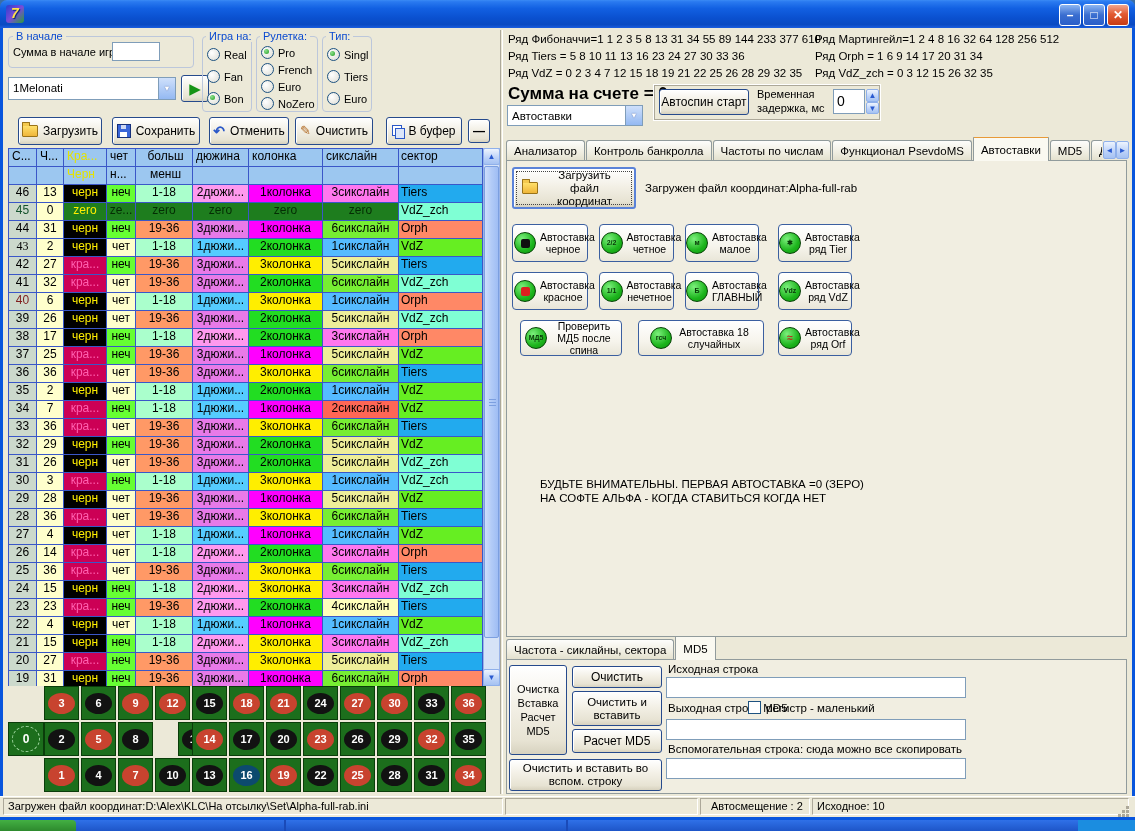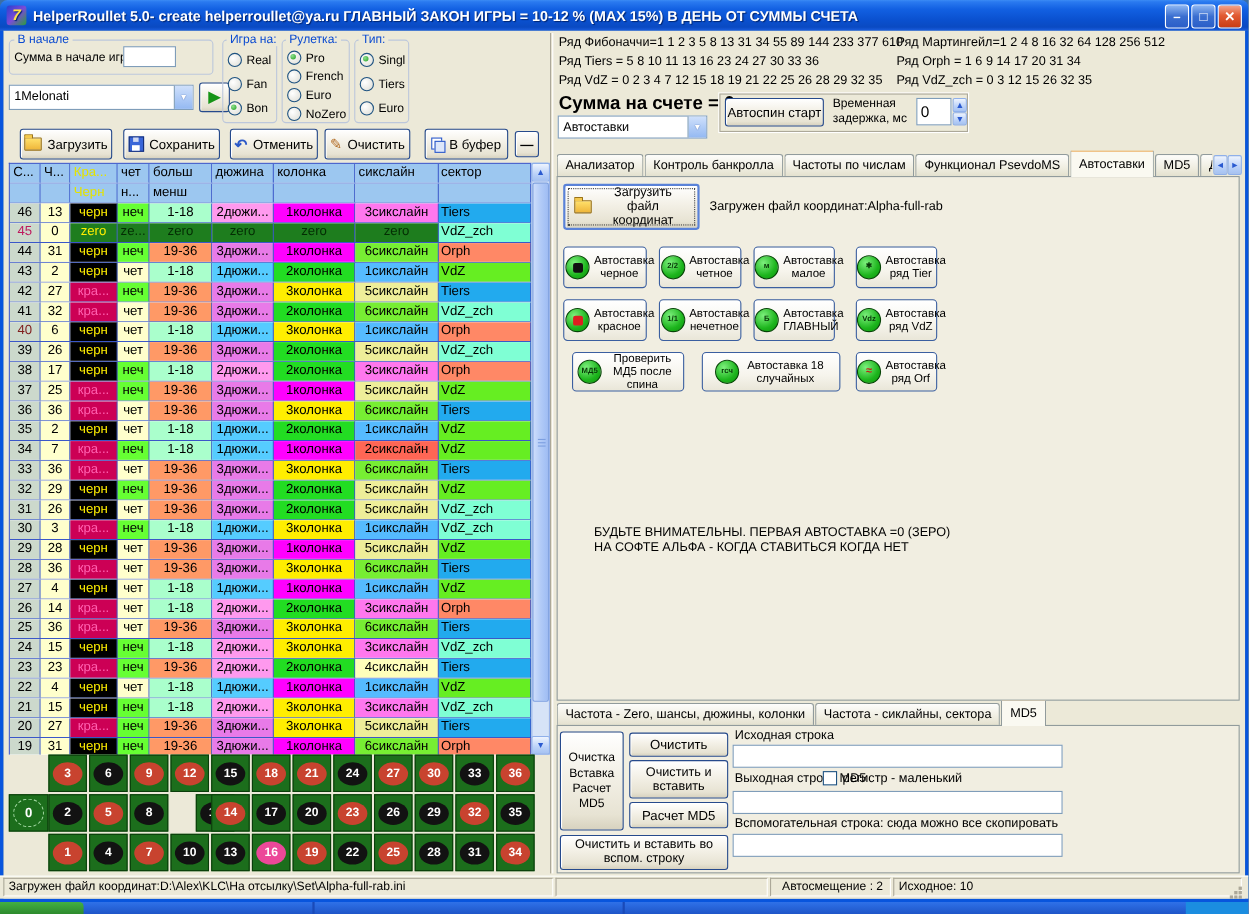--- a/index.html
+++ b/index.html
@@ -71,21 +71,21 @@
   .stake-ico i{font-style:normal;font-weight:bold;font-size:7px;color:#083808;line-height:8px;text-align:center}
   .stake-ico .sq{width:9px;height:9px;border-radius:2px}
   .sq-black{background:#101010}.sq-red{background:#dd2020}
   .stake-ico i.red-glyph{color:#c81616;font-size:10px}
   .stake-lbl{font-size:10.5px;line-height:12px;text-align:center}
   
   .trow,.throw{display:flex;height:17px;border-bottom:1px solid #3a57c8;background:#fff}
   .tcell,.thcell{box-sizing:border-box;border-right:1px solid #3a57c8;font-size:12px;line-height:15px;
     text-align:center;overflow:hidden;white-space:nowrap}
   .thcell{background:#9cc7f0;text-align:left;padding-left:3px}
-  .c0{width:28px}.c1{width:27px}.c2{width:43px}.c3{width:29px}.c4{width:57px;}
+  .c0{width:28px}.c1{width:27px}.c2{width:43px}.c3{width:29px}.c4{width:57px;text-align:center}
   .c5{width:56px}.c6{width:74px}.c7{width:76px}.c8{flex:1;text-align:left;padding-left:2px}
   .hyellow{color:#e3e300}
   
   .sb-track{background:#d6e3f7;border:1px solid #9ab4e8}
   .sb-btn{background:linear-gradient(#eef4fe,#bcd2f8 60%,#a5c2f2);border:1px solid #8fb0ea;border-radius:2px;
     color:#2a5ad0;font-size:8px;display:flex;align-items:center;justify-content:center}
   .sb-thumb{background:linear-gradient(90deg,#cdddfb,#b2cbf7 50%,#9fbdf4);border:1px solid #7c9fe0;border-radius:2px;position:relative}
   .sb-thumb::after{content:"";position:absolute;left:4px;top:50%;width:7px;height:1px;background:#7c9fe0;
     box-shadow:0 -3px #7c9fe0,0 3px #7c9fe0}
   
@@ -96,21 +96,20 @@
   
   .scell{top:798px;height:17px;border:1px solid;border-color:#aca899 #fff #fff #aca899;
     font-size:11px;line-height:15px;padding-left:4px;overflow:hidden;white-space:nowrap}
   .label{font-size:11.5px;color:#000;white-space:nowrap}
 </style>
 </head>
 <body>
 
 <div class="abs titlebar">
   <span class="app-icon">7</span>
-  <span>HelperRoullet 5.0- create helperroullet@ya.ru ГЛАВНЫЙ ЗАКОН ИГРЫ = 10-12 % (MAX 15%) В ДЕНЬ ОТ СУММЫ СЧЕТА</span>
 </div>
 <div class="winbtns">
   <div class="wbtn">–</div>
   <div class="wbtn">□</div>
   <div class="wbtn close">✕</div>
 </div>
 <div class="abs client"></div>
 <div class="abs border-l"></div>
 <div class="abs border-r"></div>
 <div class="abs border-b"></div>
@@ -229,21 +228,21 @@
         <div class="tcell c1" style="background: rgb(255, 255, 204); color: rgb(0, 0, 0);">13</div>
         <div class="tcell c2" style="background: rgb(0, 0, 0); color: rgb(255, 238, 0);">черн</div>
         <div class="tcell c3" style="background: rgb(102, 255, 51); color: rgb(0, 0, 0);">неч</div>
         <div class="tcell c4" style="background: rgb(170, 255, 204); color: rgb(0, 0, 0);">1-18</div>
         <div class="tcell c5" style="background: rgb(255, 153, 238); color: rgb(0, 0, 0);">2дюжи...</div>
         <div class="tcell c6" style="background: rgb(255, 0, 255); color: rgb(0, 0, 0);">1колонка</div>
         <div class="tcell c7" style="background: rgb(255, 119, 238); color: rgb(0, 0, 0);">3сикслайн</div>
         <div class="tcell c8" style="background: rgb(34, 170, 238); color: rgb(0, 0, 0);">Tiers</div>
       </div>
       <div class="trow">
-        <div class="tcell c0" style="background: rgb(204, 217, 204); color: #be185d;">45</div>
+        <div class="tcell c0" style="background: rgb(204, 217, 204); color: #14532d;">45</div>
         <div class="tcell c1" style="background: rgb(255, 255, 204); color: rgb(0, 0, 0);">0</div>
         <div class="tcell c2" style="background: rgb(30, 125, 30); color: rgb(255, 238, 0);">zero</div>
         <div class="tcell c3" style="background: rgb(30, 125, 30); color: rgb(4, 45, 4);">ze...</div>
         <div class="tcell c4" style="background: rgb(30, 125, 30); color: rgb(4, 45, 4);">zero</div>
         <div class="tcell c5" style="background: rgb(30, 125, 30); color: rgb(4, 45, 4);">zero</div>
         <div class="tcell c6" style="background: rgb(30, 125, 30); color: rgb(4, 45, 4);">zero</div>
         <div class="tcell c7" style="background: rgb(30, 125, 30); color: rgb(4, 45, 4);">zero</div>
         <div class="tcell c8" style="background: rgb(127, 255, 212); color: rgb(0, 0, 0);">VdZ_zch</div>
       </div>
       <div class="trow">
@@ -251,21 +250,21 @@
         <div class="tcell c1" style="background: rgb(255, 255, 204); color: rgb(0, 0, 0);">31</div>
         <div class="tcell c2" style="background: rgb(0, 0, 0); color: rgb(255, 238, 0);">черн</div>
         <div class="tcell c3" style="background: rgb(102, 255, 51); color: rgb(0, 0, 0);">неч</div>
         <div class="tcell c4" style="background: rgb(255, 153, 102); color: rgb(0, 0, 0);">19-36</div>
         <div class="tcell c5" style="background: rgb(232, 122, 232); color: rgb(0, 0, 0);">3дюжи...</div>
         <div class="tcell c6" style="background: rgb(255, 0, 255); color: rgb(0, 0, 0);">1колонка</div>
         <div class="tcell c7" style="background: rgb(119, 238, 51); color: rgb(0, 0, 0);">6сикслайн</div>
         <div class="tcell c8" style="background: rgb(255, 136, 102); color: rgb(0, 0, 0);">Orph</div>
       </div>
       <div class="trow">
-        <div class="tcell c0" style="background: rgb(204, 217, 204); color: rgb(0, 0, 0);">43</div>
+        <div class="tcell c0" style="background: rgb(204, 217, 204); color: rgb(0, 0, 0); font-family: Liberation Serif, serif;">43</div>
         <div class="tcell c1" style="background: rgb(255, 255, 204); color: rgb(0, 0, 0);">2</div>
         <div class="tcell c2" style="background: rgb(0, 0, 0); color: rgb(255, 238, 0);">черн</div>
         <div class="tcell c3" style="background: rgb(255, 255, 204); color: rgb(0, 0, 0);">чет</div>
         <div class="tcell c4" style="background: rgb(170, 255, 204); color: rgb(0, 0, 0);">1-18</div>
         <div class="tcell c5" style="background: rgb(85, 204, 255); color: rgb(0, 0, 0);">1дюжи...</div>
         <div class="tcell c6" style="background: rgb(34, 221, 34); color: rgb(0, 0, 0);">2колонка</div>
         <div class="tcell c7" style="background: rgb(85, 187, 255); color: rgb(0, 0, 0);">1сикслайн</div>
         <div class="tcell c8" style="background: rgb(102, 238, 34); color: rgb(0, 0, 0);">VdZ</div>
       </div>
       <div class="trow">
@@ -622,21 +621,21 @@
     <div class="rcell" style="left: 118px; top: 758px;">
       <div class="rnum" style="background: rgb(200, 67, 47);">7</div>
     </div>
     <div class="rcell" style="left: 155px; top: 758px;">
       <div class="rnum" style="background: rgb(18, 18, 18);">10</div>
     </div>
     <div class="rcell" style="left: 192px; top: 758px;">
       <div class="rnum" style="background: rgb(18, 18, 18);">13</div>
     </div>
     <div class="rcell" style="left: 229px; top: 758px;">
-      <div class="rnum" style="background: #ec4899;">16</div>
+      <div class="rnum" style="background: #0c4a6e;">16</div>
     </div>
     <div class="rcell" style="left: 266px; top: 758px;">
       <div class="rnum" style="background: rgb(200, 67, 47);">19</div>
     </div>
     <div class="rcell" style="left: 303px; top: 758px;">
       <div class="rnum" style="background: rgb(18, 18, 18);">22</div>
     </div>
     <div class="rcell" style="left: 340px; top: 758px;">
       <div class="rnum" style="background: rgb(200, 67, 47);">25</div>
     </div>
@@ -758,21 +757,20 @@
   <span class="stake-ico">
       <i class="red-glyph">≈</i>
     </span>
   <span class="stake-lbl" style="width:46px">Автоставка ряд Orf</span>
   </div>
 
 <div class="abs label" style="left:540px;top:478px">БУДЬТЕ ВНИМАТЕЛЬНЫ. ПЕРВАЯ АВТОСТАВКА =0 (ЗЕРО)</div>
 <div class="abs label" style="left:540px;top:492px">НА СОФТЕ АЛЬФА - КОГДА СТАВИТЬСЯ КОГДА НЕТ</div>
 
 <div class="abs tabstrip" style="left:506px;top:637px;width:621px;height:23px">
-  <div class="tab">Частота - Zero, шансы, дюжины, колонки</div>
   <div class="tab">Частота - сиклайны, сектора</div>
   <div class="tab active">MD5</div>
 </div>
 <div class="abs tabpanel" style="left:506px;top:659px;width:621px;height:135px"></div>
 
 <div class="abs xbtn" style="left:509px;top:665px;width:58px;height:90px">
   <span style="width:52px;font-size:11px;line-height:14px;text-align:center;white-space:normal">Очистка Вставка Расчет MD5</span>
   </div>
 <div class="abs xbtn" style="left:572px;top:666px;width:90px;height:22px">Очистить</div>
 <div class="abs xbtn" style="left:572px;top:691px;width:90px;height:35px">

